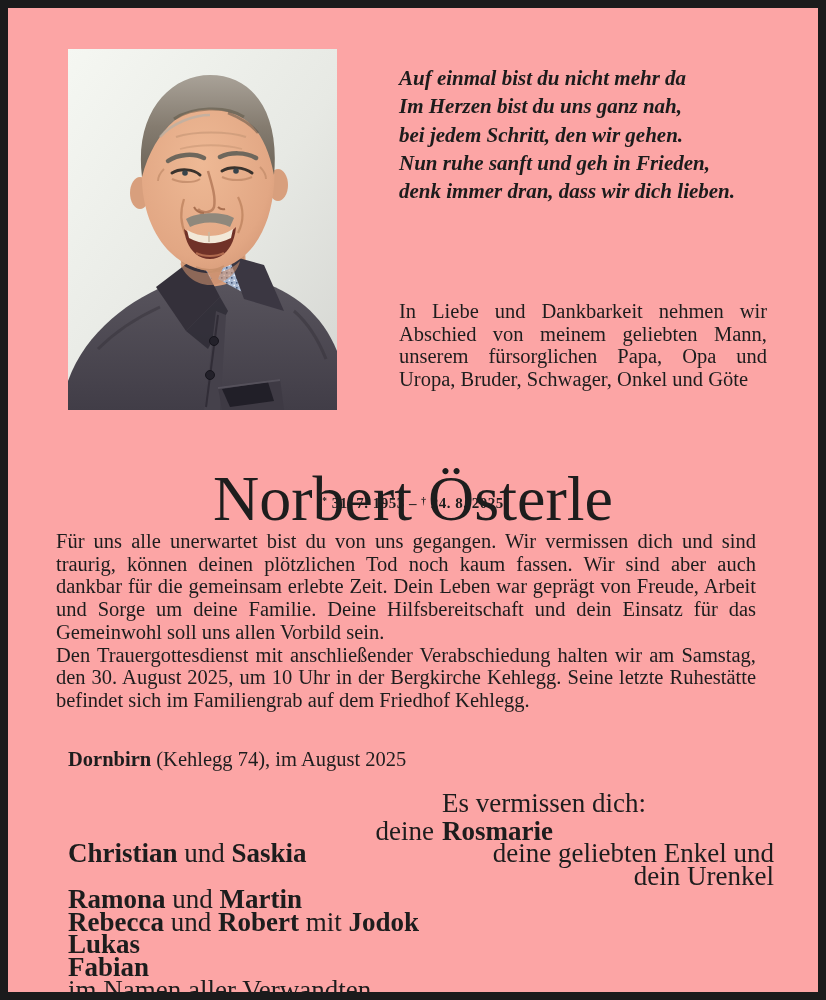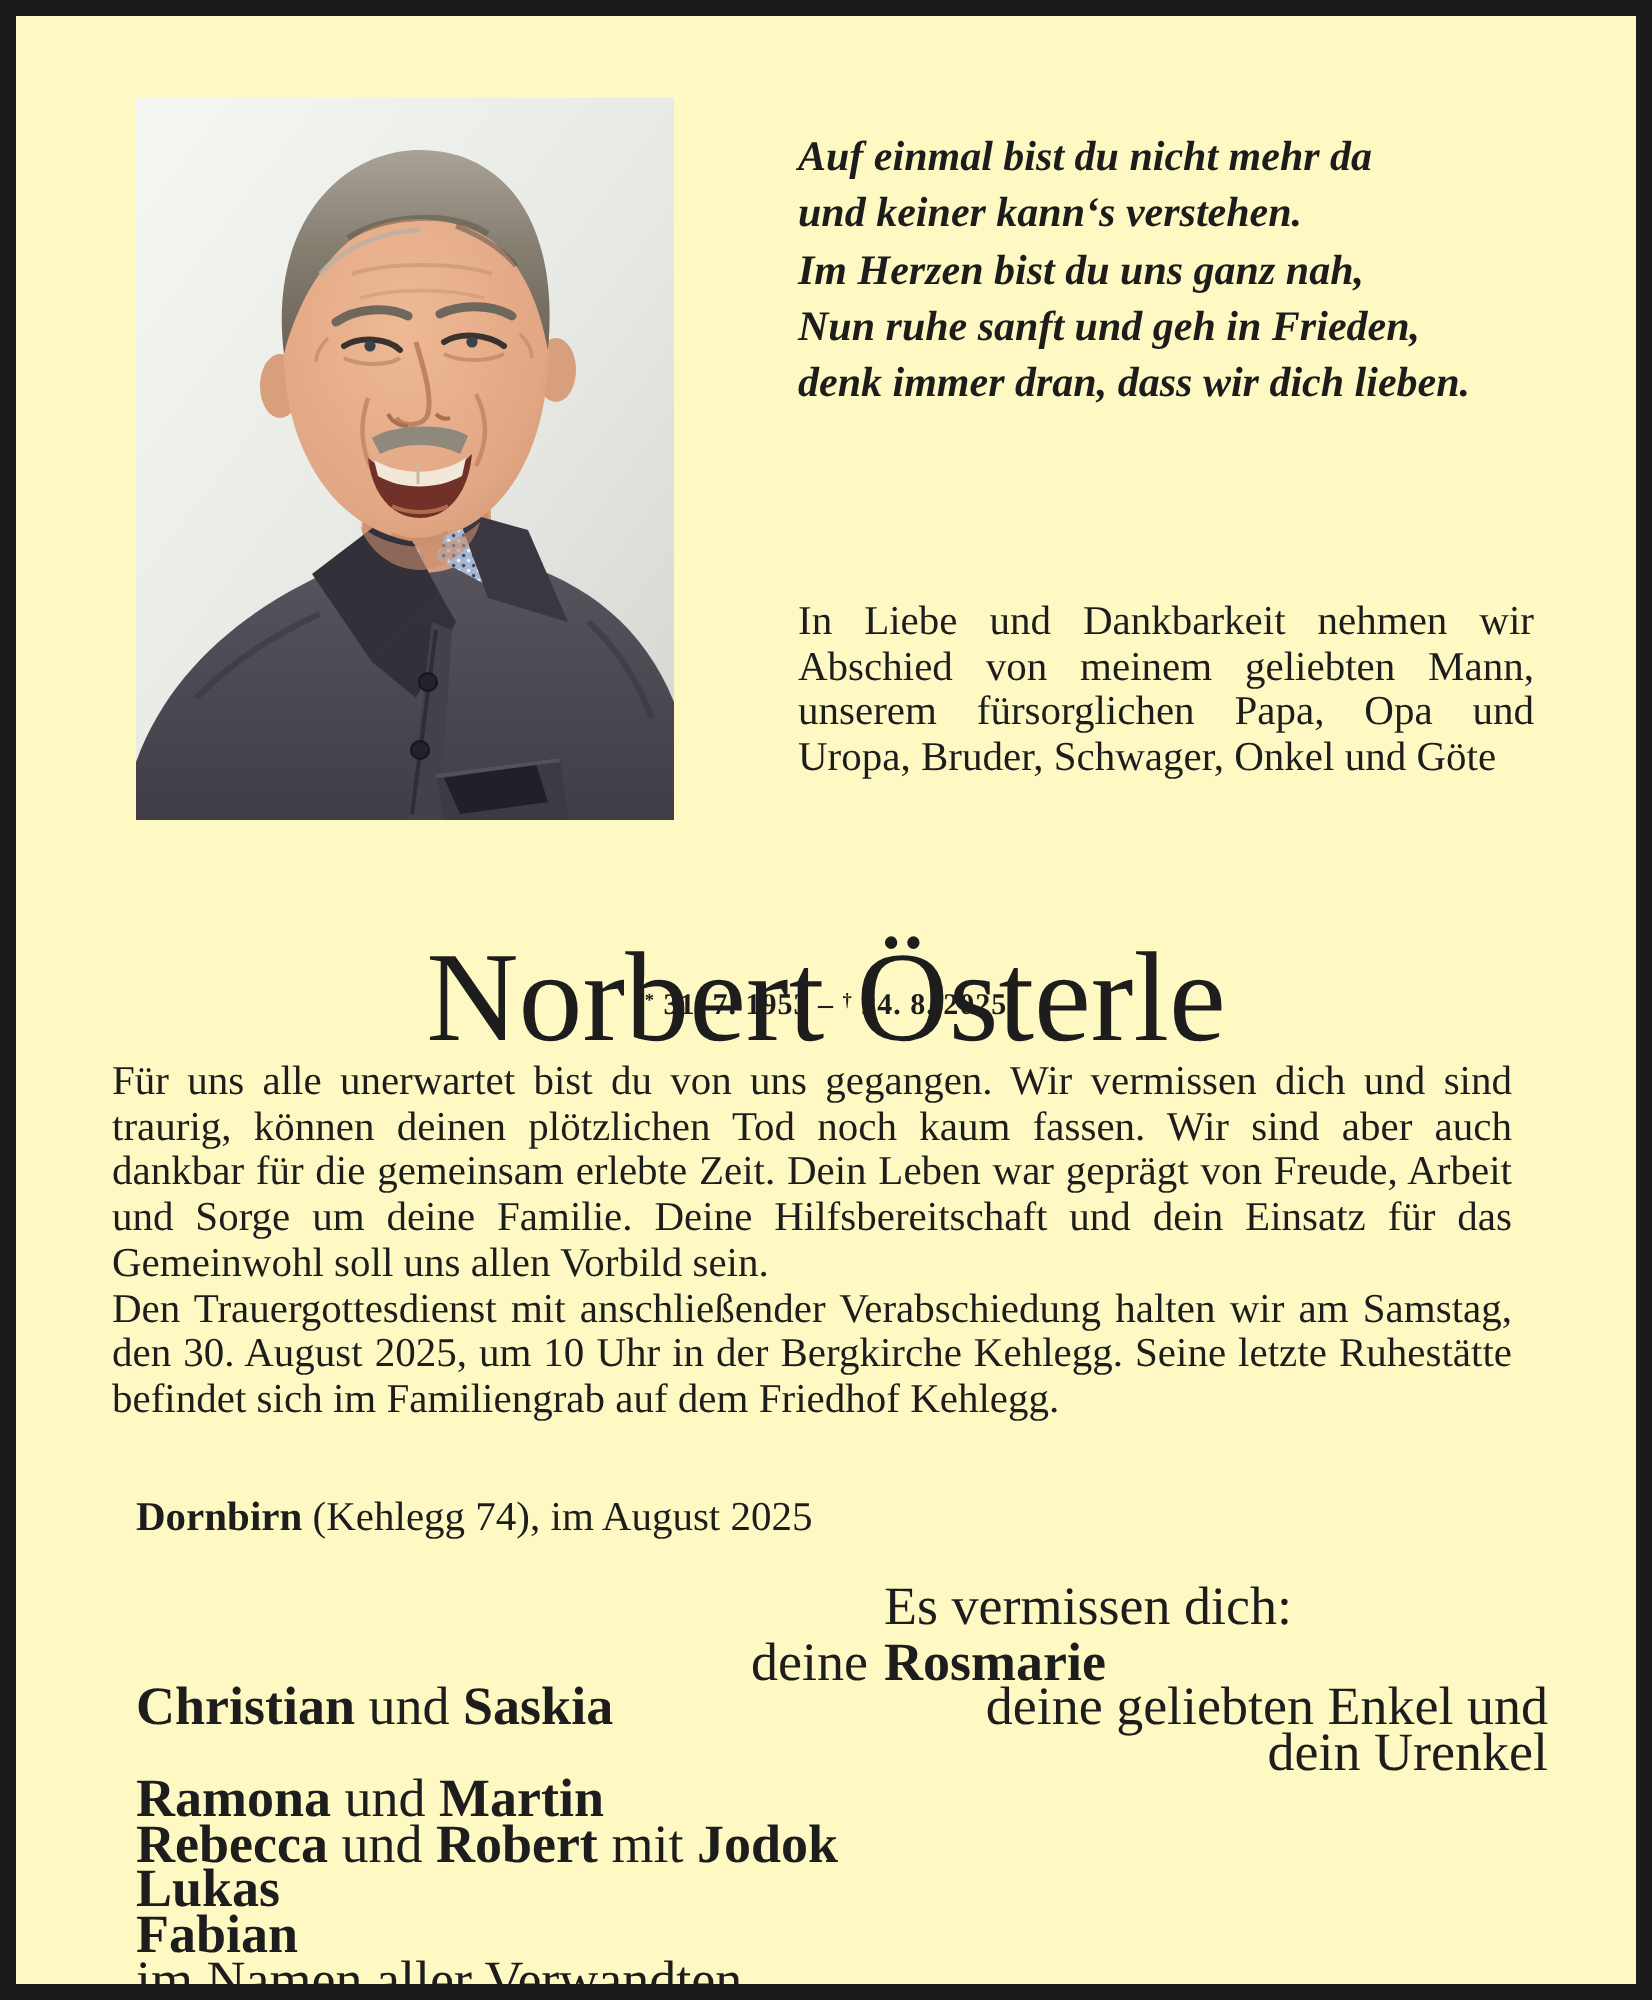--- a/index.html
+++ b/index.html
@@ -1,21 +1,21 @@
 <!DOCTYPE html>
 <html><head>
 <meta charset="utf-8">
 <style>
   html,body{margin:0;padding:0;background:#ffffff;}
   .page{
     position:relative;
     width:826px;height:1000px;
     box-sizing:border-box;
     border:8px solid #1b1b1c;
-    background:#fef9c3;
+    background:#fca5a5;
     font-family:"Liberation Serif", serif;
     color:#1d1d1d;
     overflow:hidden;
   }
   .photo{
     position:absolute;left:60px;top:41px;width:269px;height:361px;
   }
   .photo svg{display:block;width:100%;height:100%;}
   .poem{
     position:absolute;left:391px;top:56px;width:382px;
@@ -165,22 +165,22 @@
       <path d="M119,181 C132,189 152,189 165,180 L163,189 C150,196 133,196 121,189 Z" fill="#f2e8d8"></path>
       <line x1="141" y1="183" x2="141" y2="193" stroke="#c9b9a2" stroke-width="1.5"></line>
       <path d="M128,204 C136,208 148,208 156,204" stroke="#b06a4e" stroke-width="2" fill="none"></path>
 
       <path d="M128,218 C136,222 148,222 156,217" stroke="#c08a66" stroke-width="1.8" fill="none" opacity="0.7"></path>
     </svg>
   </div>
 
   <div class="poem">
     <div>Auf einmal bist du nicht mehr da</div>
-    <div>und keiner kann‘s verstehen.</div>
     <div>Im Herzen bist du uns ganz nah,</div>
+    <div>bei jedem Schritt, den wir gehen.</div>
     <div>Nun ruhe sanft und geh in Frieden,</div>
     <div>denk immer dran, dass wir dich lieben.</div>
   </div>
 
   <div class="intro">In Liebe und Dankbarkeit nehmen wir Abschied von meinem geliebten Mann, unserem fürsorglichen Papa, Opa und Uropa, Bruder, Schwager, Onkel und Göte</div>
 
   <div class="name">Norbert Österle</div>
 
   <div class="dates">
     <span class="sup">*</span>

